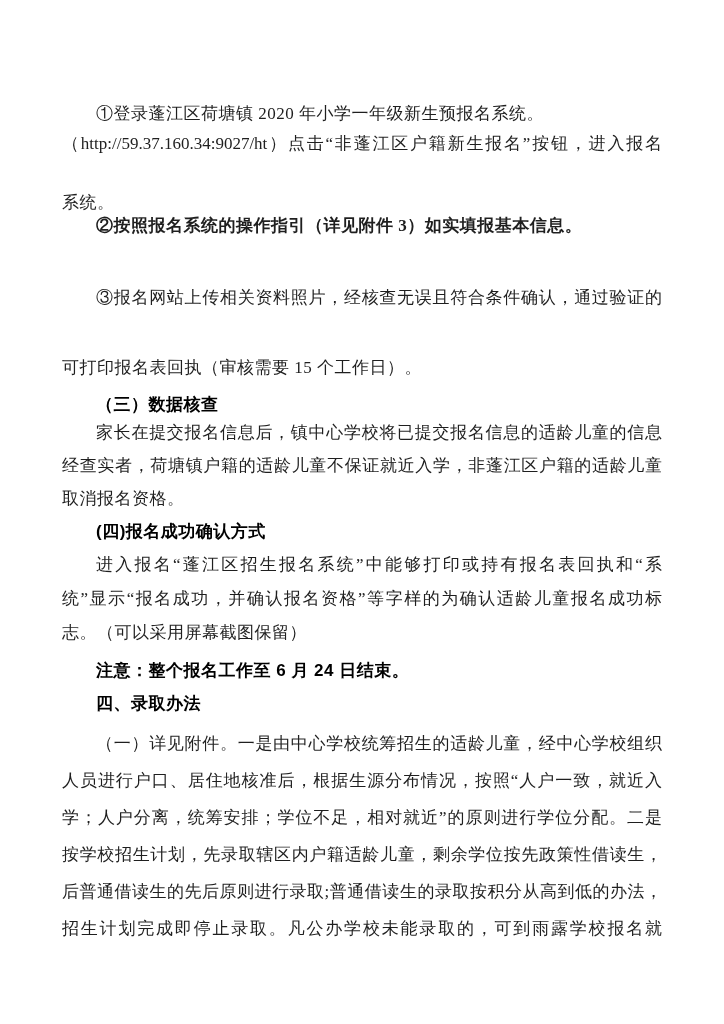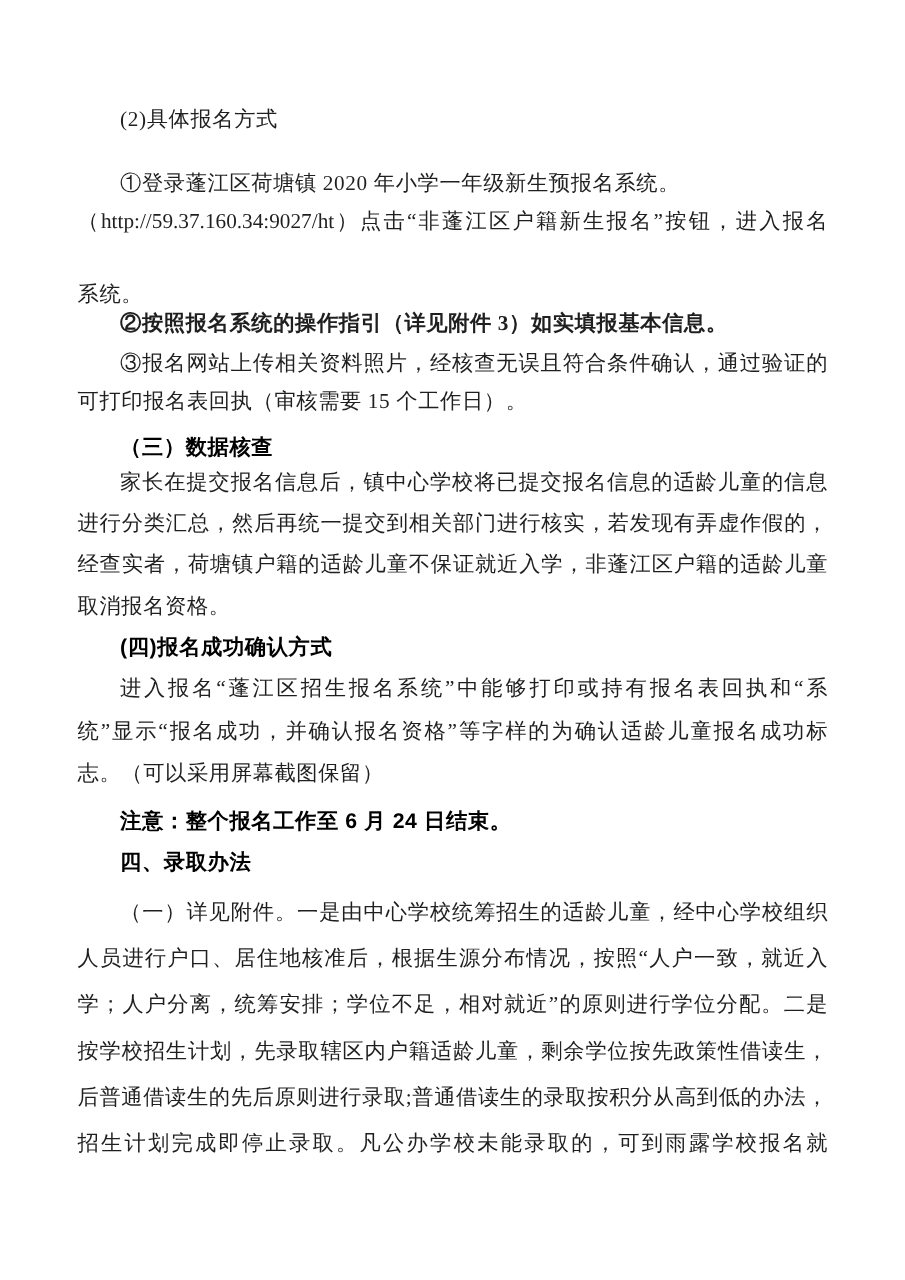--- a/index.html
+++ b/index.html
@@ -33,53 +33,49 @@
   .line.hei{
     font-family:Liberation Sans, sans-serif;
     font-weight:700;
     color:var(--heading-text,#000);
   }
   
   .pB .line:nth-child(1){height:30px;margin-top:18px;}
   .pB .line:nth-child(2){height:23px;}
   .pB .line:nth-child(3){height:23px;margin-top:36px;}
   .pC .line{height:32px;font-weight:bold;}
-  .pD .line{height:30px;}
+  .pD .line{height:30px;margin-top:40px;}
   .pE{margin-top:7px;}
   .pE .line{height:28px;}
   .pH .line{height:34px;}
   .pI{margin-top:4px;}
   .pK{margin-top:7px;}
   .pK .line{height:37px;}
 </style>
 </head>
 <body>
 
 <main class="page">
-  <section class="para pA">
-      <p class="line indent">(2)具体报名方式</p>
-    </section>
   <section class="para pB">
       <p class="line indent">①登录蓬江区荷塘镇 2020 年小学一年级新生预报名系统。</p>
       <p class="line fill">（http://59.37.160.34:9027/ht）点击“非蓬江区户籍新生报名”按钮，进入报名</p>
       <p class="line">系统。</p>
     </section>
   <section class="para pC">
       <p class="line indent">②按照报名系统的操作指引（详见附件 3）如实填报基本信息。</p>
     </section>
   <section class="para pD">
       <p class="line indent fill">③报名网站上传相关资料照片，经核查无误且符合条件确认，通过验证的</p>
       <p class="line">可打印报名表回执（审核需要 15 个工作日）。</p>
     </section>
   <section class="para pE">
       <p class="line indent hei">（三）数据核查</p>
     </section>
   <section class="para pF">
       <p class="line indent fill">家长在提交报名信息后，镇中心学校将已提交报名信息的适龄儿童的信息</p>
-      <p class="line fill">进行分类汇总，然后再统一提交到相关部门进行核实，若发现有弄虚作假的，</p>
       <p class="line fill">经查实者，荷塘镇户籍的适龄儿童不保证就近入学，非蓬江区户籍的适龄儿童</p>
       <p class="line">取消报名资格。</p>
     </section>
   <section class="para pG">
       <p class="line indent hei">(四)报名成功确认方式</p>
     </section>
   <section class="para pH">
       <p class="line indent fill">进入报名“蓬江区招生报名系统”中能够打印或持有报名表回执和“系</p>
       <p class="line fill">统”显示“报名成功，并确认报名资格”等字样的为确认适龄儿童报名成功标</p>
       <p class="line">志。（可以采用屏幕截图保留）</p>

